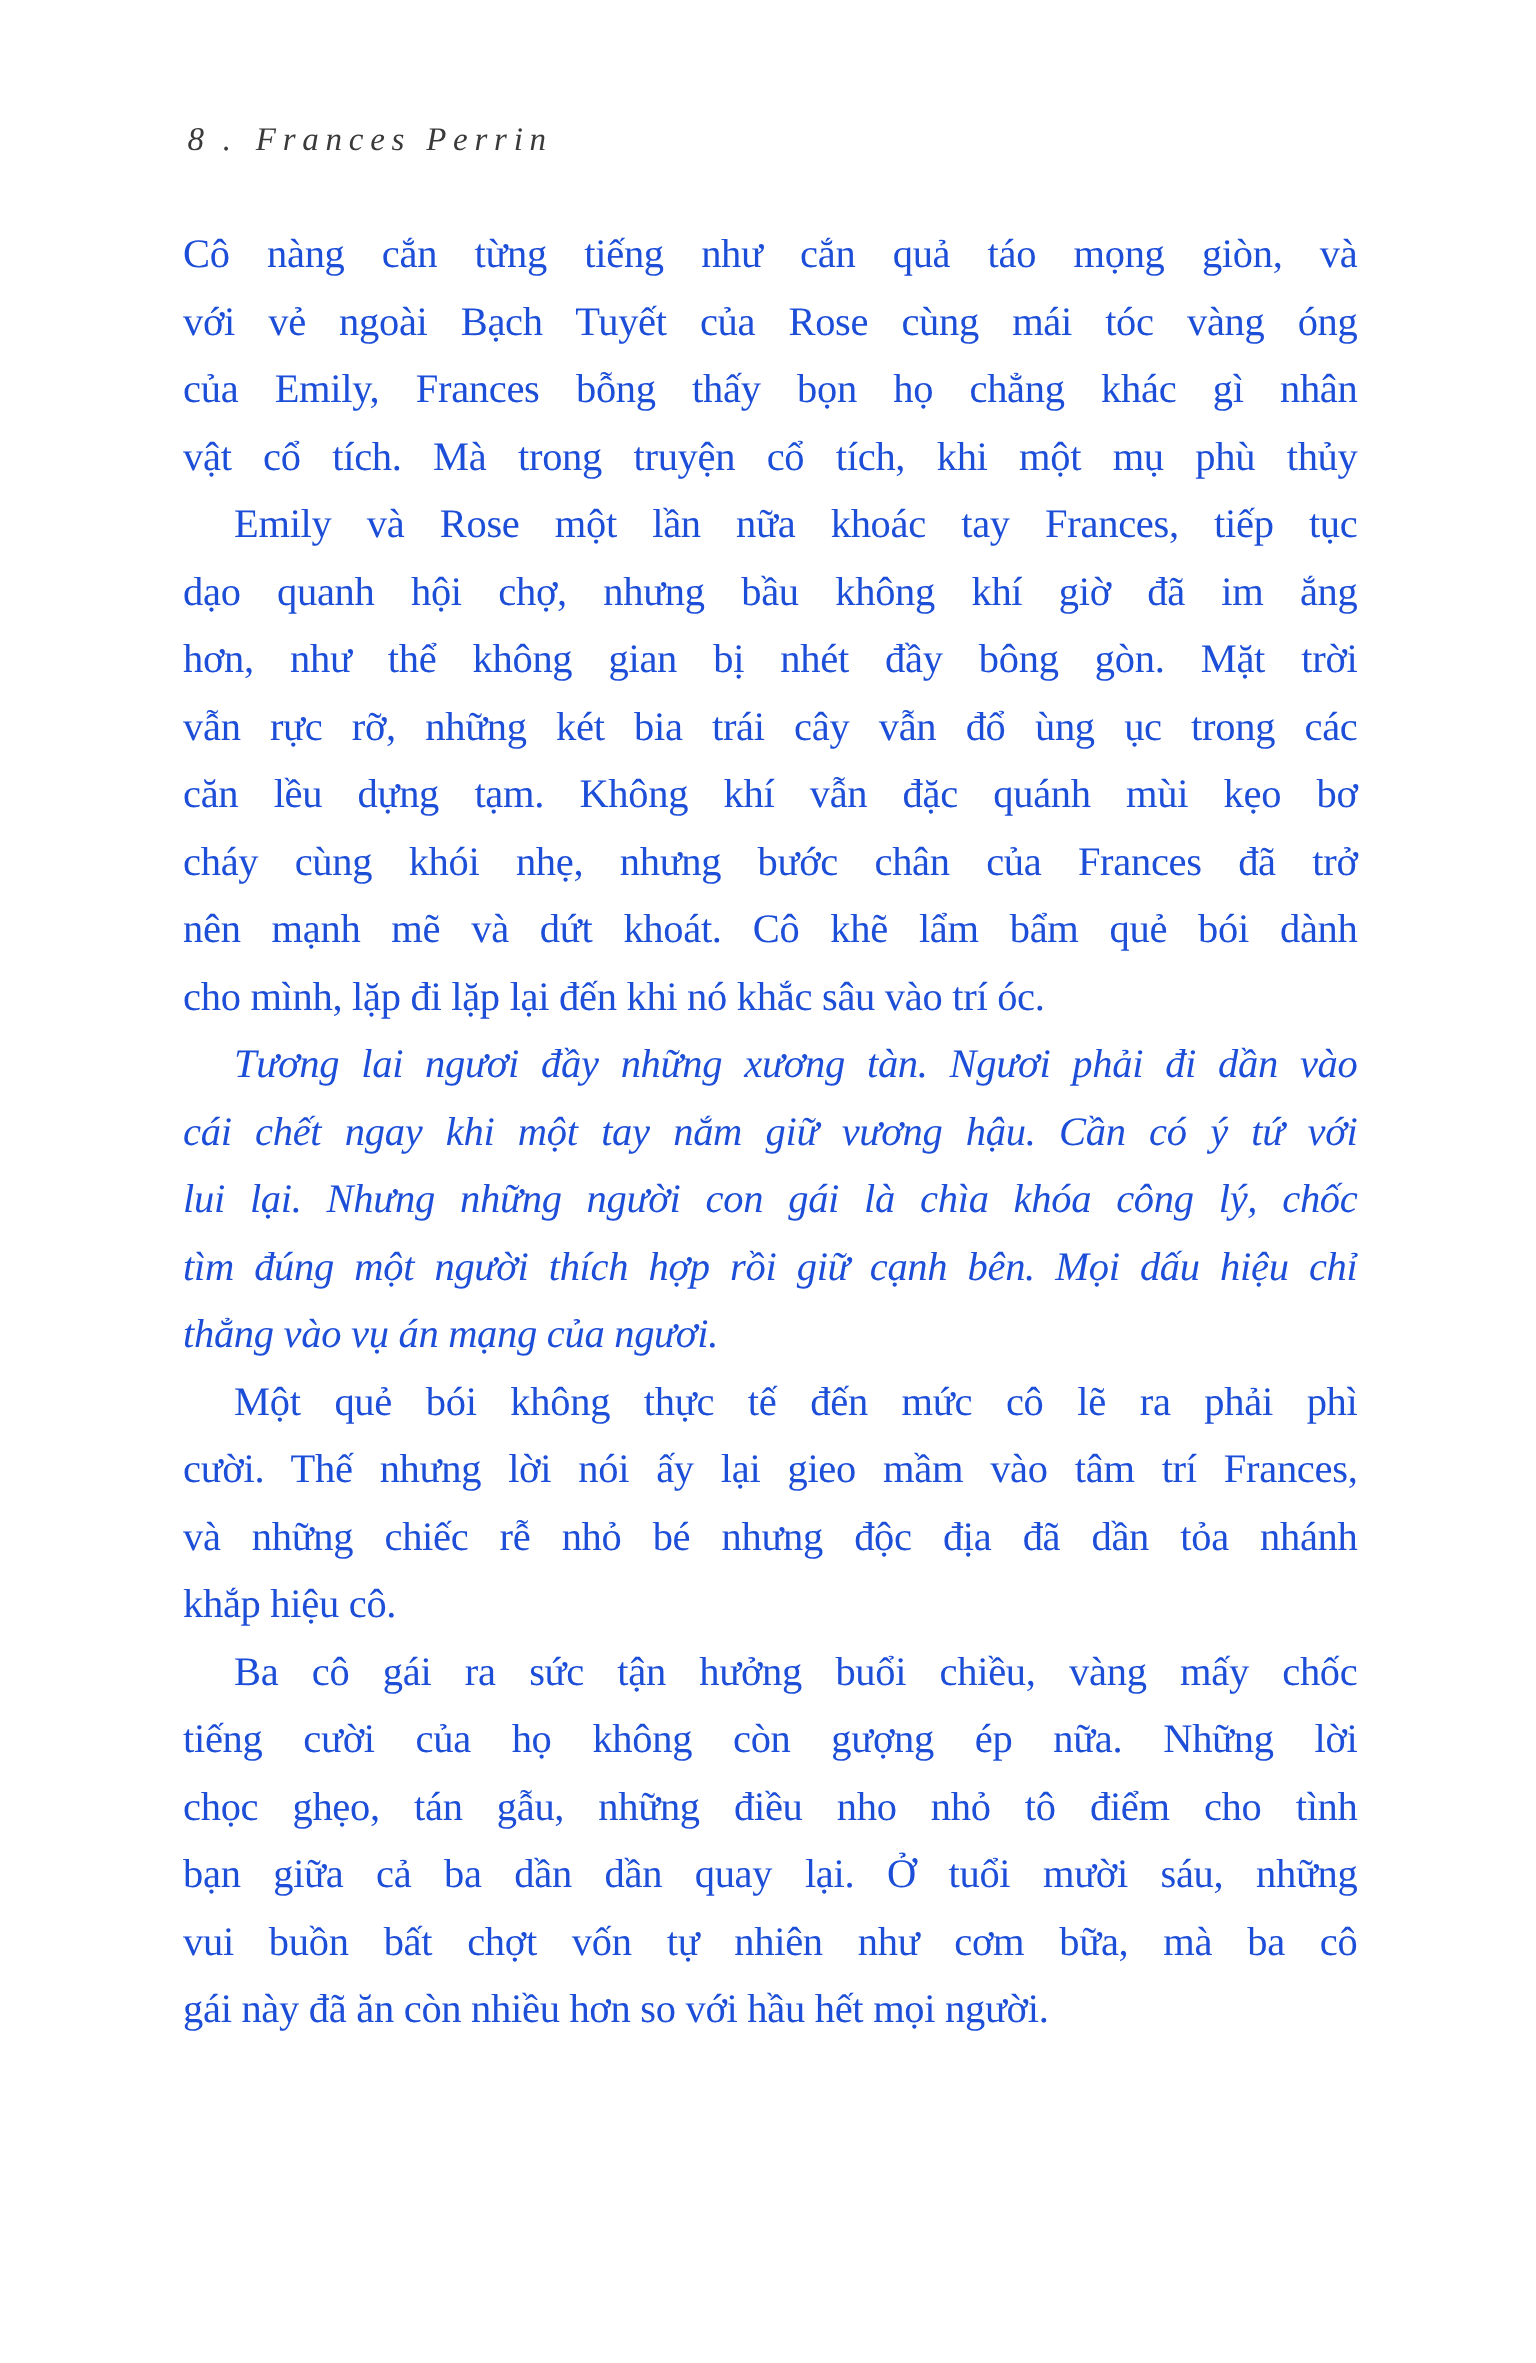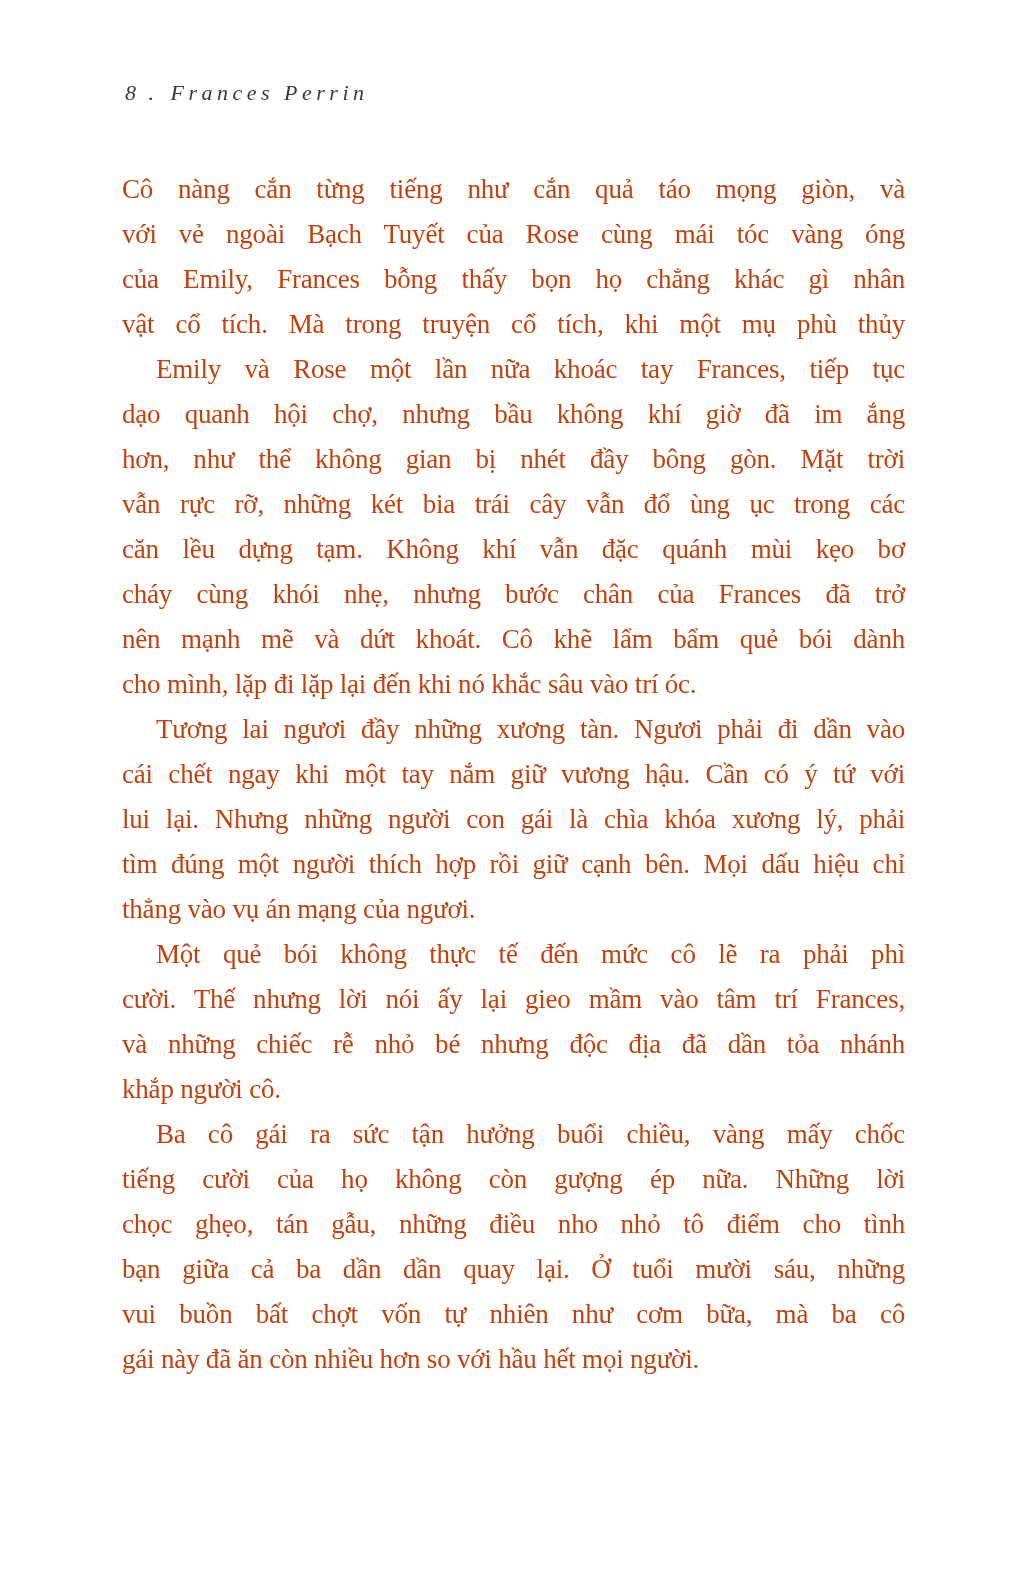--- a/index.html
+++ b/index.html
@@ -27,25 +27,24 @@
     letter-spacing: 4.5px;
   }
   .running-header .sep {
     margin: 0 12px 0 8px;
   }
   .page-body {
     position: absolute;
     top: 147px;
     left: 122px;
     width: 783px;
-    color: #c2410c;
-    margin-top: 20px;
+    color: #1d4ed8;
   }
   .para { margin: 0; padding: 0; }
-  .para.italic .line { }
+  .para.italic .line { font-style: italic; }
   .line {
     font-size: 27px;
     line-height: 45px;
     letter-spacing: -0.2px;
     text-align: justify;
     text-align-last: justify;
     white-space: normal;
   }
   .line.last { text-align-last: left; }
   .line.indent { text-indent: 34px; }
@@ -72,29 +71,29 @@
         <div class="line">hơn, như thể không gian bị nhét đầy bông gòn. Mặt trời</div>
         <div class="line">vẫn rực rỡ, những két bia trái cây vẫn đổ ùng ục trong các</div>
         <div class="line">căn lều dựng tạm. Không khí vẫn đặc quánh mùi kẹo bơ</div>
         <div class="line">cháy cùng khói nhẹ, nhưng bước chân của Frances đã trở</div>
         <div class="line">nên mạnh mẽ và dứt khoát. Cô khẽ lẩm bẩm quẻ bói dành</div>
         <div class="line last">cho mình, lặp đi lặp lại đến khi nó khắc sâu vào trí óc.</div>
       </div>
       <div class="para italic">
         <div class="line indent">Tương lai ngươi đầy những xương tàn. Ngươi phải đi dần vào</div>
         <div class="line">cái chết ngay khi một tay nắm giữ vương hậu. Cần có ý tứ với</div>
-        <div class="line">lui lại. Nhưng những người con gái là chìa khóa xương lý, phải</div>
+        <div class="line">lui lại. Nhưng những người con gái là chìa khóa công lý, chốc</div>
         <div class="line">tìm đúng một người thích hợp rồi giữ cạnh bên. Mọi dấu hiệu chỉ</div>
         <div class="line last">thẳng vào vụ án mạng của ngươi.</div>
       </div>
       <div class="para">
         <div class="line indent">Một quẻ bói không thực tế đến mức cô lẽ ra phải phì</div>
         <div class="line">cười. Thế nhưng lời nói ấy lại gieo mầm vào tâm trí Frances,</div>
         <div class="line">và những chiếc rễ nhỏ bé nhưng độc địa đã dần tỏa nhánh</div>
-        <div class="line last">khắp người cô.</div>
+        <div class="line last">khắp hiệu cô.</div>
       </div>
       <div class="para">
         <div class="line indent">Ba cô gái ra sức tận hưởng buổi chiều, vàng mấy chốc</div>
         <div class="line">tiếng cười của họ không còn gượng ép nữa. Những lời</div>
         <div class="line">chọc ghẹo, tán gẫu, những điều nho nhỏ tô điểm cho tình</div>
         <div class="line">bạn giữa cả ba dần dần quay lại. Ở tuổi mười sáu, những</div>
         <div class="line">vui buồn bất chợt vốn tự nhiên như cơm bữa, mà ba cô</div>
         <div class="line last">gái này đã ăn còn nhiều hơn so với hầu hết mọi người.</div>
       </div>
     </div>

